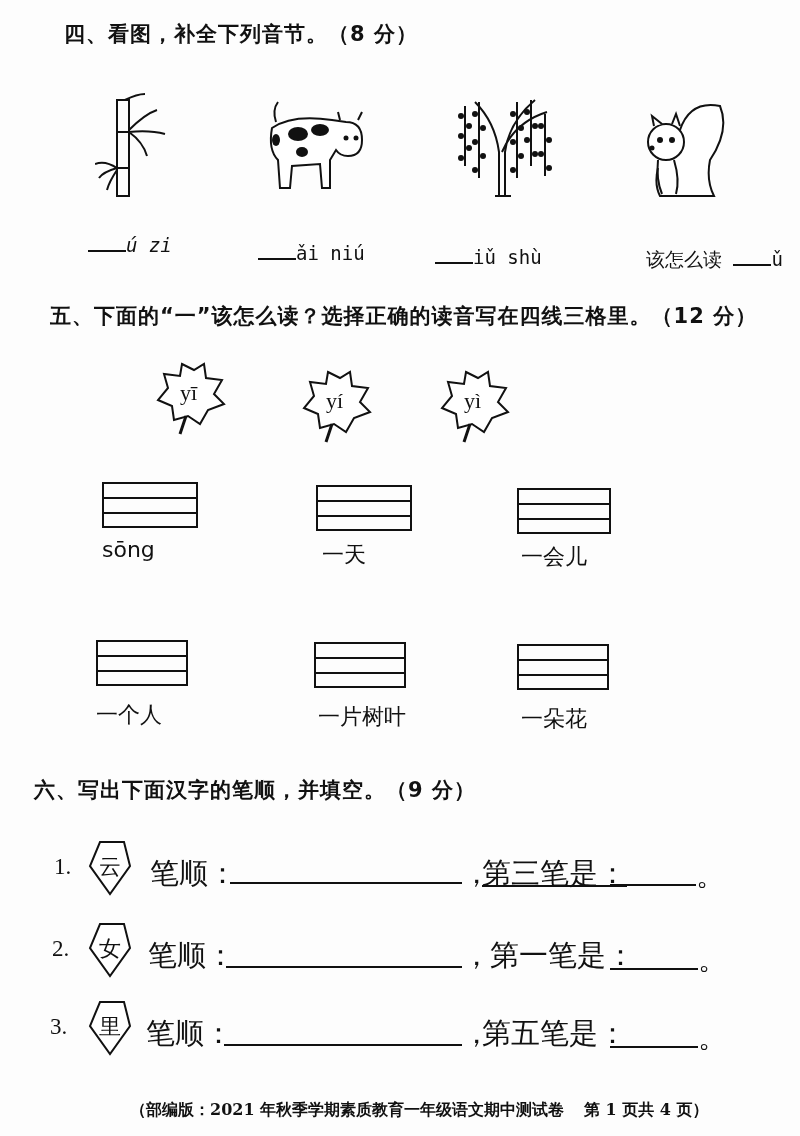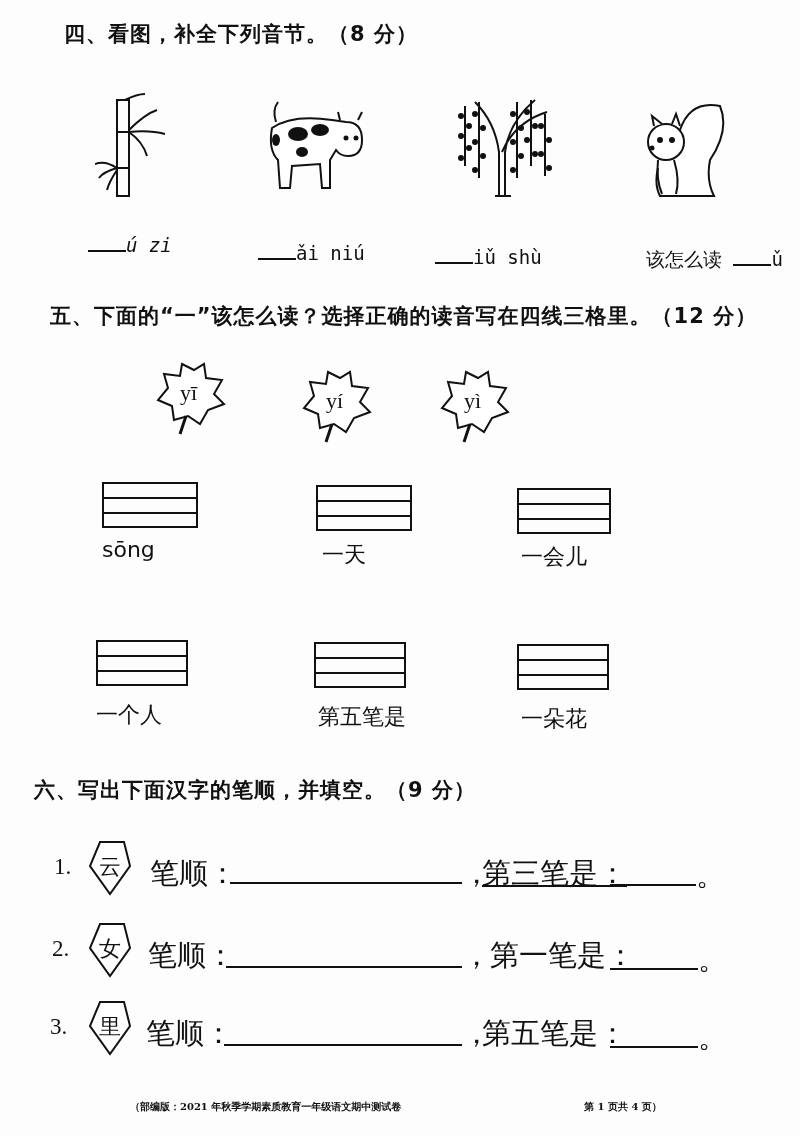--- a/index.html
+++ b/index.html
@@ -11,21 +11,21 @@
     .heading { font-size: 21px; font-weight: bold; letter-spacing: 1px; white-space: nowrap; }
     .pinyin { font-family: "DejaVu Sans Mono", monospace; font-size: 19px; white-space: nowrap; }
     .blank { display: inline-block; border-bottom: 2px solid #111; height: 18px; vertical-align: baseline; }
     .leaf-label { font-family: Liberation Serif, serif; font-size: 22px; }
     .grid3 { position: absolute; width: 92px; height: 42px; border: 2px solid #111; box-sizing: border-box; }
     .grid3 .ln { position: absolute; left: 0; right: 0; height: 0; border-top: 2px solid #111; }
     .word { position: absolute; font-size: 22px; white-space: nowrap; }
     .q-num { font-family: "Liberation Serif", serif; font-size: 23px; }
     .q-text { font-family: "Liberation Serif", serif; font-size: 29px; white-space: nowrap; }
     .penta-char { font-family: "Liberation Serif", serif; font-size: 22px; }
-    .footer { font-family: "DejaVu Serif", serif; font-size: 10px; font-weight: bold; white-space: nowrap; text-align: center; }
+    .footer { font-family: "DejaVu Serif", serif; font-size: 16px; font-weight: bold; white-space: nowrap; text-align: center; }
   </style>
 </head>
 <body>
 
 <div class="abs heading" style="left:64px; top:20px;">四、看图，补全下列音节。（8 分）</div>
 
 <svg class="abs" style="left:95px; top:92px;" width="75" height="110">
   <rect x="22" y="8" width="12" height="96" fill="none" stroke="#111" stroke-width="2"></rect>
   <line x1="22" y1="40" x2="34" y2="40" stroke="#111" stroke-width="2"></line>
   <line x1="22" y1="76" x2="34" y2="76" stroke="#111" stroke-width="2"></line>
@@ -151,21 +151,21 @@
 <div class="grid3" style="left:96px; top:640px; width:92px; height:46px;">
   <div class="ln" style="top:13px;"></div>
     <div class="ln" style="top:28px;"></div>
 </div>
 <div class="word" style="left:96px; top:700px;">一个人</div>
 
 <div class="grid3" style="left:314px; top:642px; width:92px; height:46px;">
   <div class="ln" style="top:13px;"></div>
     <div class="ln" style="top:28px;"></div>
 </div>
-<div class="word" style="left:318px; top:702px;">第五笔是</div>
+<div class="word" style="left:318px; top:702px;">一片树叶</div>
 
 <div class="grid3" style="left:517px; top:644px; width:92px; height:46px;">
   <div class="ln" style="top:13px;"></div>
     <div class="ln" style="top:28px;"></div>
 </div>
 <div class="word" style="left:521px; top:704px;">一朵花</div>
 
 <div class="abs heading" style="left:34px; top:776px;">六、写出下面汉字的笔顺，并填空。（9 分）</div>
 
 <div class="abs" style="left:54px; top:840px; width:700px; height:60px;">

